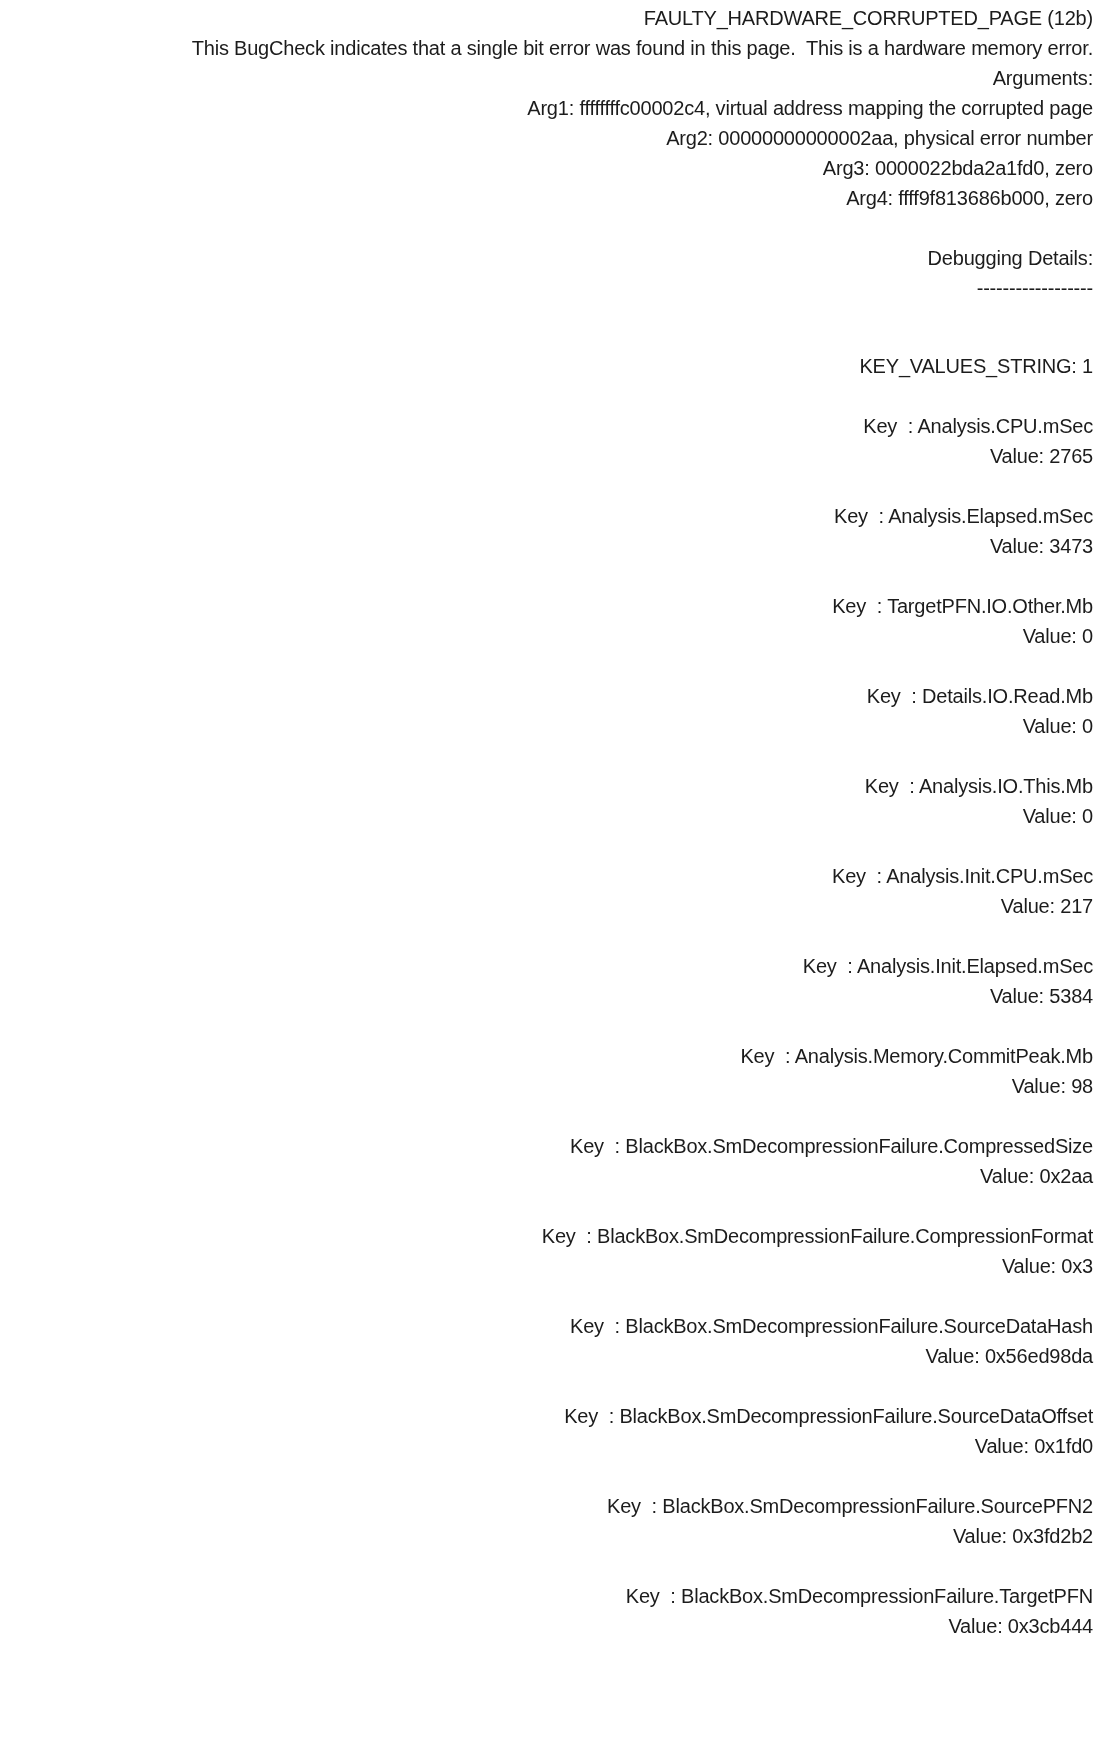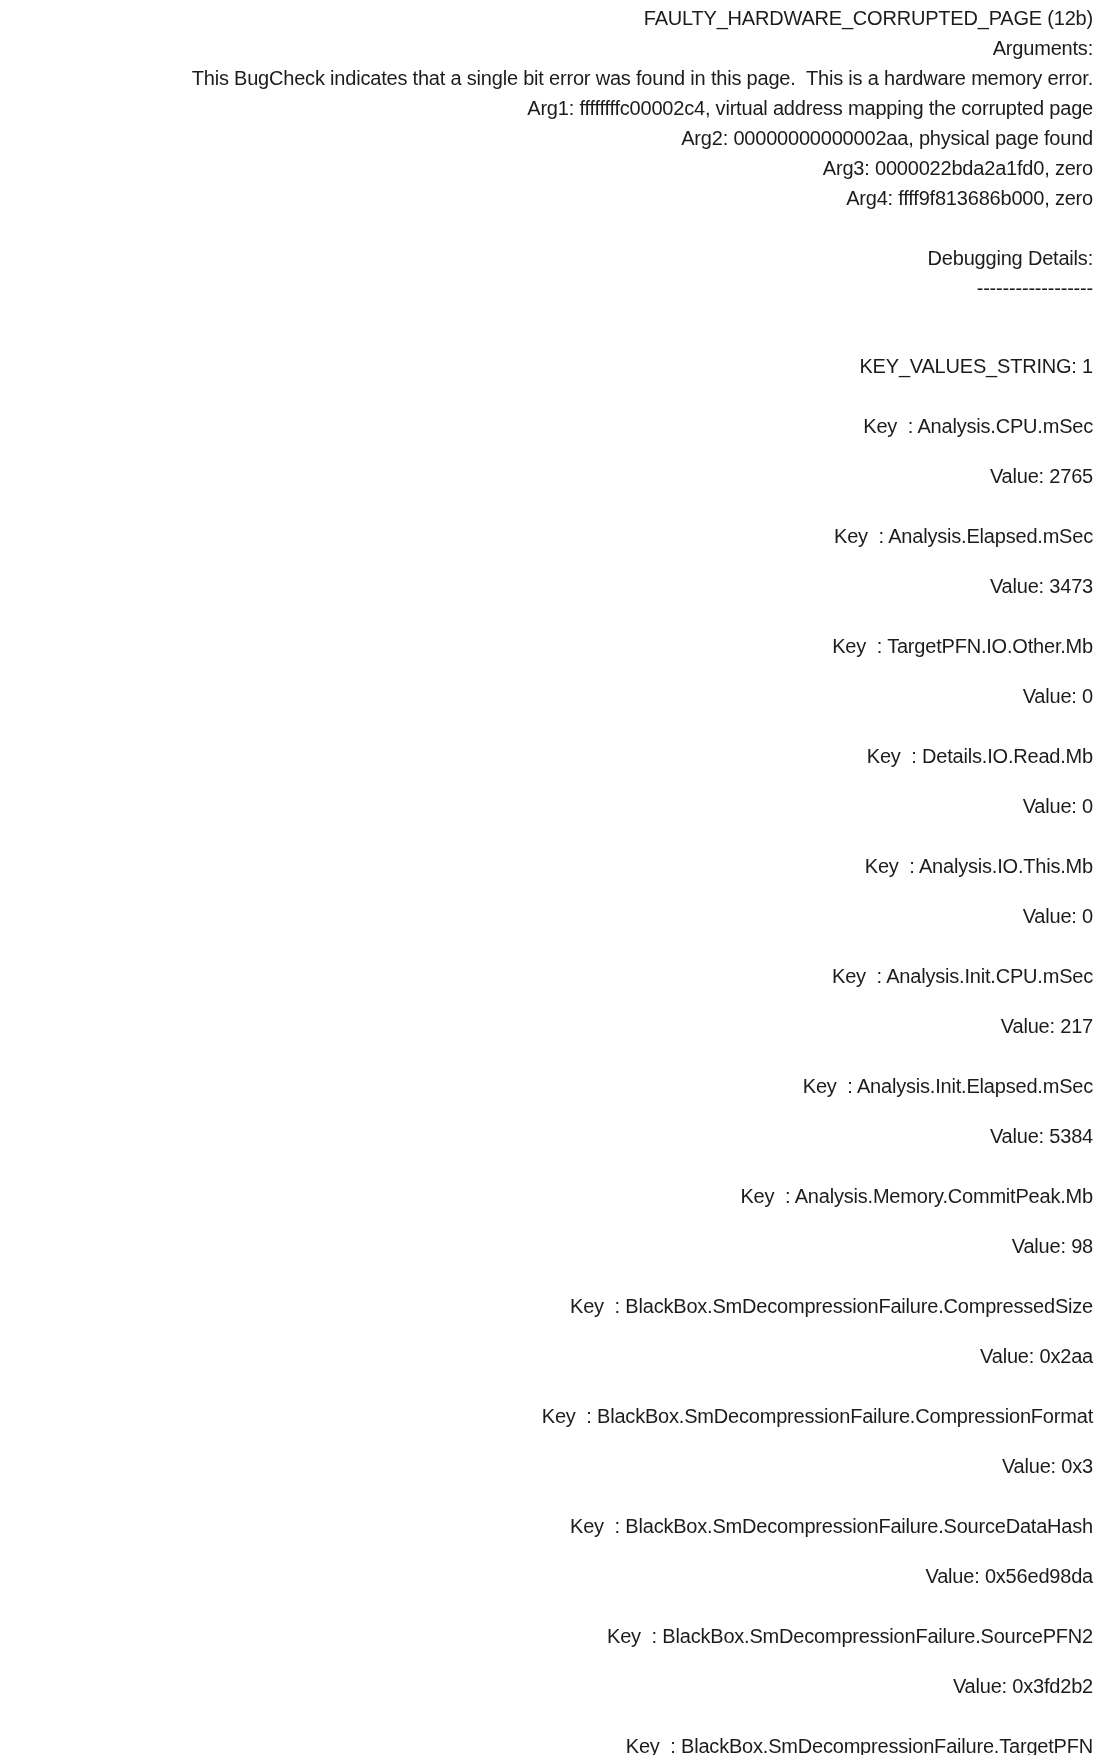--- a/index.html
+++ b/index.html
@@ -22,32 +22,32 @@
     text-align: right;
   }
   .line {
     white-space: pre-wrap;
     min-height: 30px;
   }
   
   .mt1 { margin-top: 30px; }
   
   .mt2 { margin-top: 48px; }
-  .kv .line { padding-left: 22px; margin-top: 20px; }
+  .kv .line { padding-left: 22px; }
 </style>
 </head>
 <body>
 
 <div class="doc">
 
   <div class="line">FAULTY_HARDWARE_CORRUPTED_PAGE (12b)</div>
+  <div class="line">This BugCheck indicates that a single bit error was found in this page.  This is a hardware memory error.</div>
   <div class="line">Arguments:</div>
-  <div class="line">This BugCheck indicates that a single bit error was found in this page.  This is a hardware memory error.</div>
   <div class="line">Arg1: ffffffffc00002c4, virtual address mapping the corrupted page</div>
-  <div class="line">Arg2: 00000000000002aa, physical page found</div>
+  <div class="line">Arg2: 00000000000002aa, physical error number</div>
   <div class="line">Arg3: 0000022bda2a1fd0, zero</div>
   <div class="line">Arg4: ffff9f813686b000, zero</div>
 
   <div class="line mt1">Debugging Details:</div>
   <div class="line">------------------</div>
 
   <div class="line mt2">KEY_VALUES_STRING: 1</div>
 
   <div class="kv mt1">
     <div class="line"><span>Key  : </span><span>Analysis.CPU.mSec</span></div>
@@ -97,20 +97,24 @@
   <div class="kv mt1">
     <div class="line"><span>Key  : </span><span>BlackBox.SmDecompressionFailure.CompressionFormat</span></div>
     <div class="line"><span>Value: </span><span>0x3</span></div>
   </div>
 
   <div class="kv mt1">
     <div class="line"><span>Key  : </span><span>BlackBox.SmDecompressionFailure.SourceDataHash</span></div>
     <div class="line"><span>Value: </span><span>0x56ed98da</span></div>
   </div>
 
+  <div class="kv mt1">
+    <div class="line"><span>Key  : </span><span>BlackBox.SmDecompressionFailure.SourceDataOffset</span></div>
+    <div class="line"><span>Value: </span><span>0x1fd0</span></div>
+  </div>
 
 
   <div class="kv mt1">
     <div class="line"><span>Key  : </span><span>BlackBox.SmDecompressionFailure.SourcePFN2</span></div>
     <div class="line"><span>Value: </span><span>0x3fd2b2</span></div>
   </div>
 
   <div class="kv mt1">
     <div class="line"><span>Key  : </span><span>BlackBox.SmDecompressionFailure.TargetPFN</span></div>
     <div class="line"><span>Value: </span><span>0x3cb444</span></div>

